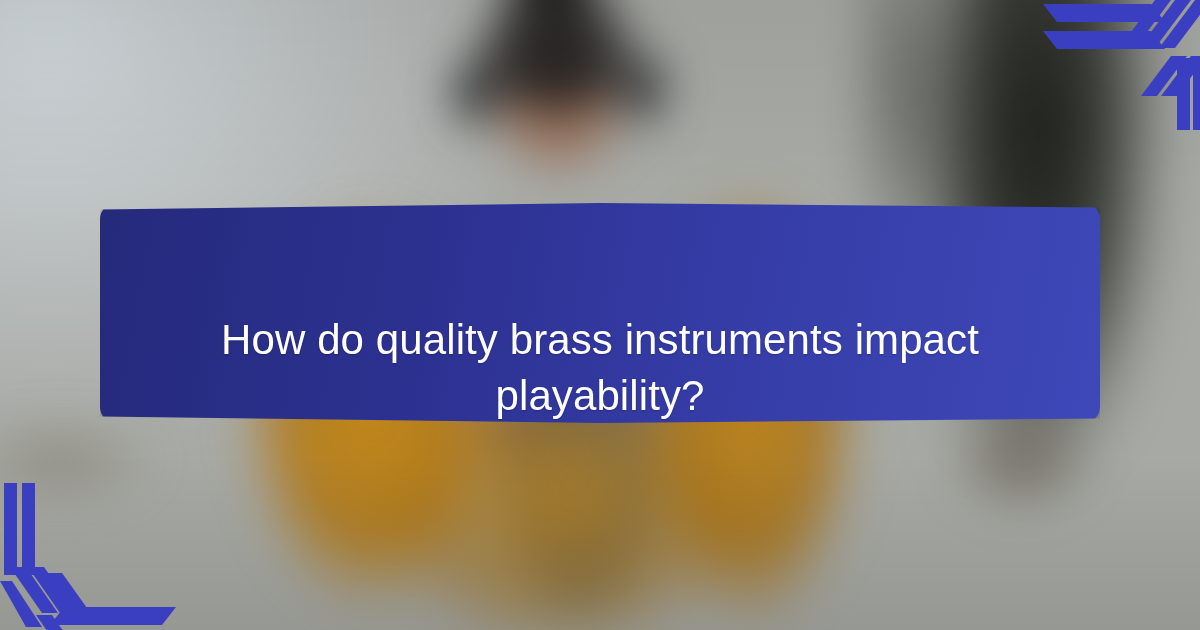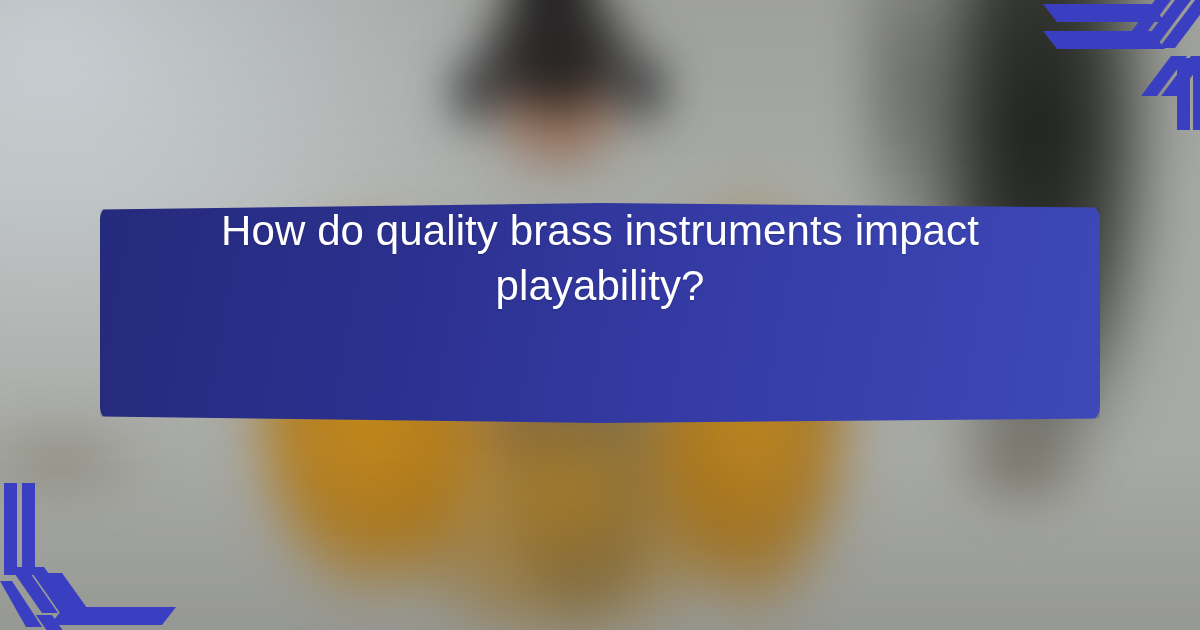--- a/index.html
+++ b/index.html
@@ -98,21 +98,21 @@
     background: linear-gradient(100deg, #252a7c 0%, #2c3190 30%, #343bа4 55%, #3d47b6 100%);
     background: linear-gradient(100deg, #252a7c 0%, #2c3190 32%, #353ca6 62%, #3e48b8 100%);
     border-radius: 16px;
     clip-path: polygon(0% 3%, 50% 0%, 100% 2%, 100% 98%, 50% 100%, 0% 97%);
     box-shadow: 0 2px 14px rgba(0,0,0,.28);
   }
   .banner-text {
     position: absolute;
     inset: 0;
     display: flex;
-    align-items: flex-start;
+    align-items: flex-end;
     justify-content: center;
     padding: 0 78px;
     box-sizing: border-box;
   }
   .banner-text h1 {
     margin: 0;
     color: #ffffff;
     font-family: "Liberation Sans", sans-serif;
     font-size: 42px;
     font-weight: 400;

